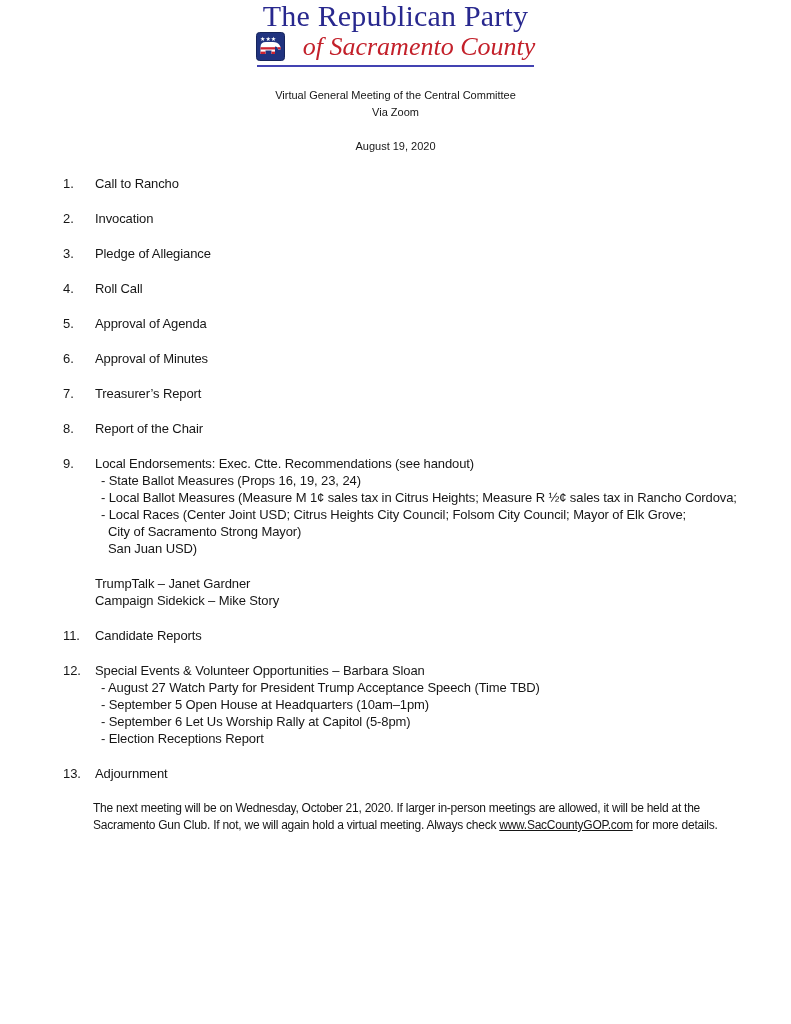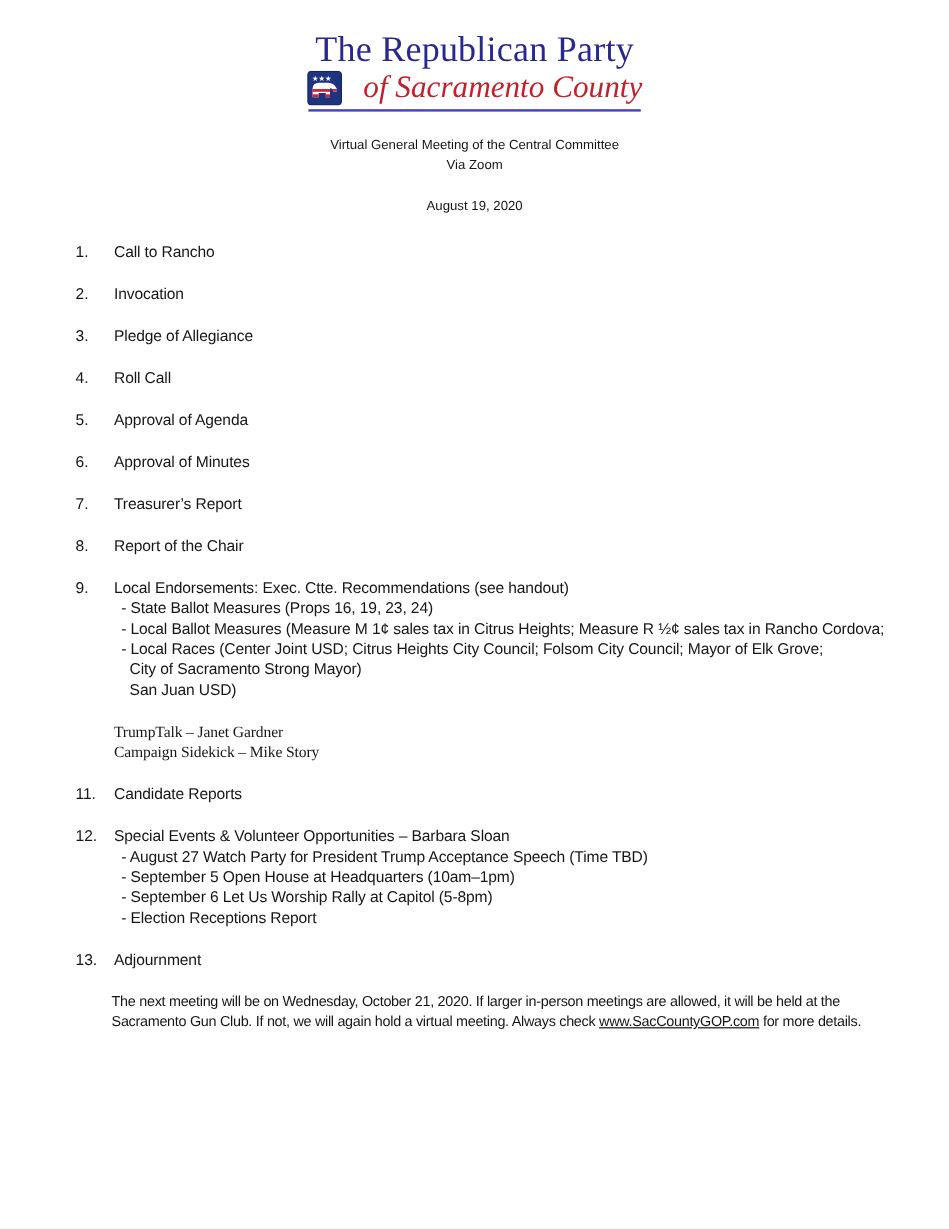--- a/index.html
+++ b/index.html
@@ -1,49 +1,48 @@
 <!DOCTYPE html>
 <html><head>
 <meta charset="utf-8">
 <style>
   html,body{margin:0;padding:0;background:#e8e8e8;}
   .page{
     width:791px;height:1024px;margin:0 auto;background:#ffffff;
     font-family:"Liberation Sans",sans-serif;color:#161616;
     position:relative;overflow:hidden;box-sizing:border-box;
-    padding-top:26px;
   }
   
   .logo{text-align:center;}
   .logo-line1{
     font-family:"Liberation Serif",serif;
     font-size:30px;line-height:32px;color:var(--navy,#28288e);
     letter-spacing:0.2px;
   }
-  .logo-row{display:flex;justify-content:center;align-items:flex-end;gap:18px;height:30px;}
+  .logo-row{display:flex;justify-content:center;align-items:flex-start;gap:18px;height:30px;}
   .logo-line2{
     font-family:"Liberation Serif",serif;font-style:italic;
     font-size:26px;color:var(--red,#c3202a);
   }
   .elephant{width:29px;height:29px;display:inline-block;flex:none;}
   .logo-underline{width:277px;height:2px;background:var(--underline,#4343b2);margin:3px auto 0;}
   
   .meeting-info{text-align:center;font-size:11px;line-height:17px;margin-top:20px;}
   .spacer{height:17px;}
   .bold{font-weight:700;}
   
   #agenda-list{
     margin:20px 0 0 0;padding:0 0 0 63px;list-style:none;
     font-size:13px;line-height:17px;letter-spacing:-0.1px;
   }
   .agenda-item{margin:0 0 18px 0;}
   .agenda-row{display:flex;}
   .num{width:32px;flex:none;}
   .sub{white-space:nowrap;}
-  .ind-0{margin-left:32px;font-family:Liberation Serif, serif;}
+  .ind-0{margin-left:32px;}
   .ind-1{margin-left:38px;}
   .ind-2{margin-left:45px;}
   
   .note{
     margin:14px 30px 17px 93px;font-size:12px;line-height:17px;
     letter-spacing:-0.25px;white-space:nowrap;
   }
   .link{text-decoration:underline;cursor:pointer;}
 </style>
 </head>

